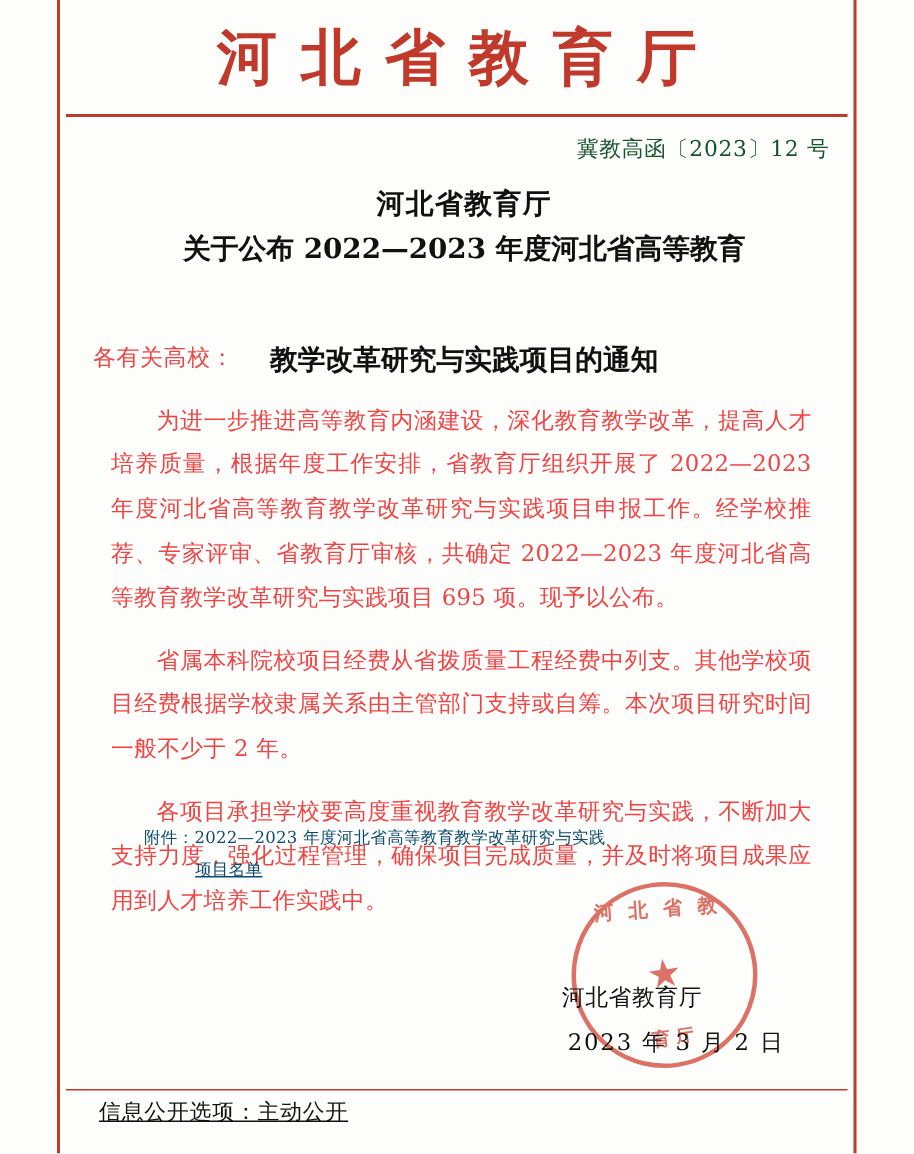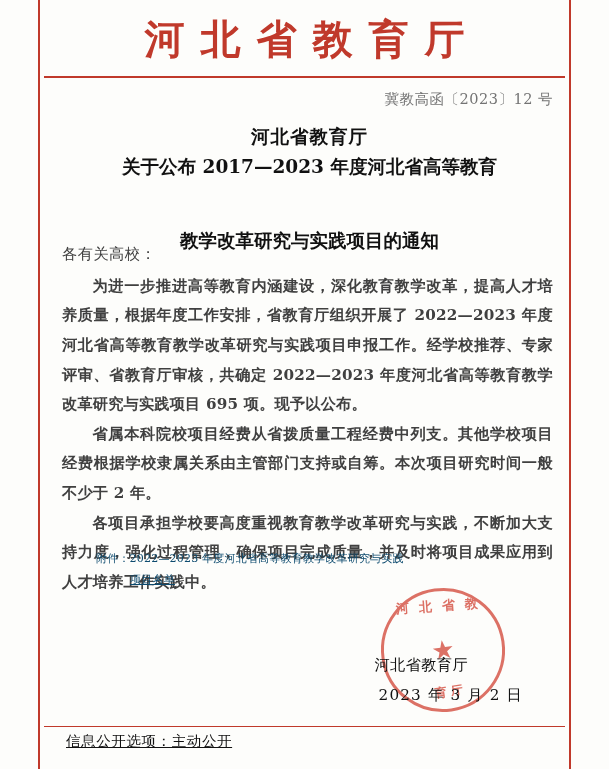--- a/index.html
+++ b/index.html
@@ -49,21 +49,21 @@
     line-height: 1.25;
     white-space: nowrap;
   }
 
   .doc-number {
     position: absolute;
     top: 90px;
     right: 56px;
     font-size: 14.5px;
     letter-spacing: 0.5px;
-    color: #737373;
+    color: #14532d;
   }
 
   .red-divider {
     position: absolute;
     top: 76px;
     left: 44px;
     right: 44px;
     height: 2px;
     background: #c0392b;
   }
@@ -82,37 +82,36 @@
   .title-line {
     display: block;
     white-space: nowrap;
   }
   .title-line.l1 { letter-spacing: 1px; }
   .title-line.l2 { letter-spacing: 0px; }
   .title-line.l3 { letter-spacing: 0px; margin-top: 44px; }
 
   .body-block {
     position: absolute;
-    top: 240px;
+    top: 224px;
     left: 62px;
     right: 56px;
     font-size: 15.2px;
     line-height: 1.95;
-    color: #404040;
+    color: #ef4444;
     text-align: justify;
   }
   .salutation {
     margin: 0 0 2px 0;
     letter-spacing: 0.5px;
   }
   .para {
-    margin: 0;
+    margin: 12px;
     text-indent: 2em;
     letter-spacing: 0.2px;
-    font-weight: bold;
   }
 
   .attachment {
     position: absolute;
     top: 548px;
     left: 96px;
     right: 58px;
     font-size: 11px;
     line-height: 1.95;
     color: #0c4a6e;
@@ -208,21 +207,21 @@
   <div class="masthead">
     <div class="masthead-title">河北省教育厅</div>
   </div>
 
   <div class="red-divider"></div>
 
   <div class="doc-number">冀教高函〔2023〕12 号</div>
 
   <div class="title-block">
     <span class="title-line l1">河北省教育厅</span>
-    <span class="title-line l2">关于公布 2017—2023 年度河北省高等教育</span>
+    <span class="title-line l2">关于公布 2022—2023 年度河北省高等教育</span>
     <span class="title-line l3">教学改革研究与实践项目的通知</span>
   </div>
 
   <div class="body-block">
     <p class="salutation">各有关高校：</p>
     <p class="para">为进一步推进高等教育内涵建设，深化教育教学改革，提高人才培养质量，根据年度工作安排，省教育厅组织开展了 2022—2023 年度河北省高等教育教学改革研究与实践项目申报工作。经学校推荐、专家评审、省教育厅审核，共确定 2022—2023 年度河北省高等教育教学改革研究与实践项目 695 项。现予以公布。</p>
     <p class="para">省属本科院校项目经费从省拨质量工程经费中列支。其他学校项目经费根据学校隶属关系由主管部门支持或自筹。本次项目研究时间一般不少于 2 年。</p>
     <p class="para">各项目承担学校要高度重视教育教学改革研究与实践，不断加大支持力度，强化过程管理，确保项目完成质量，并及时将项目成果应用到人才培养工作实践中。</p>
   </div>
 

